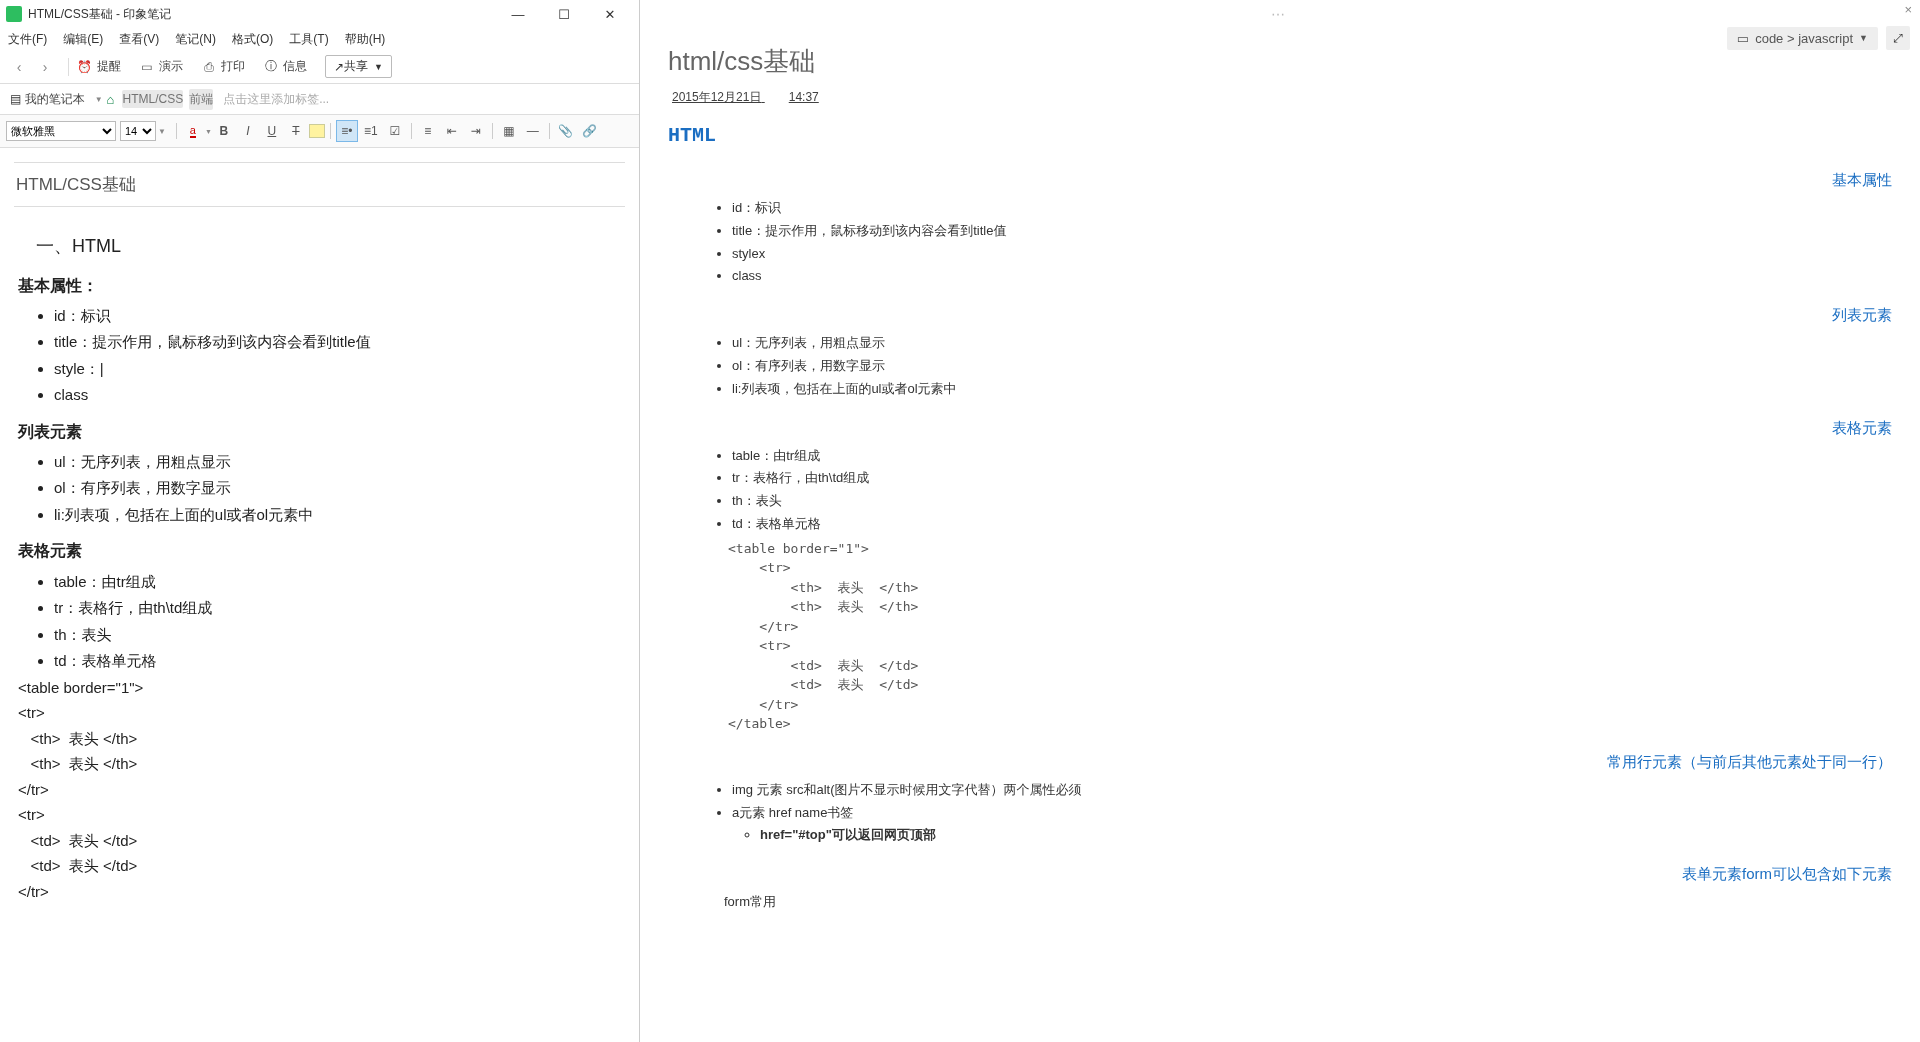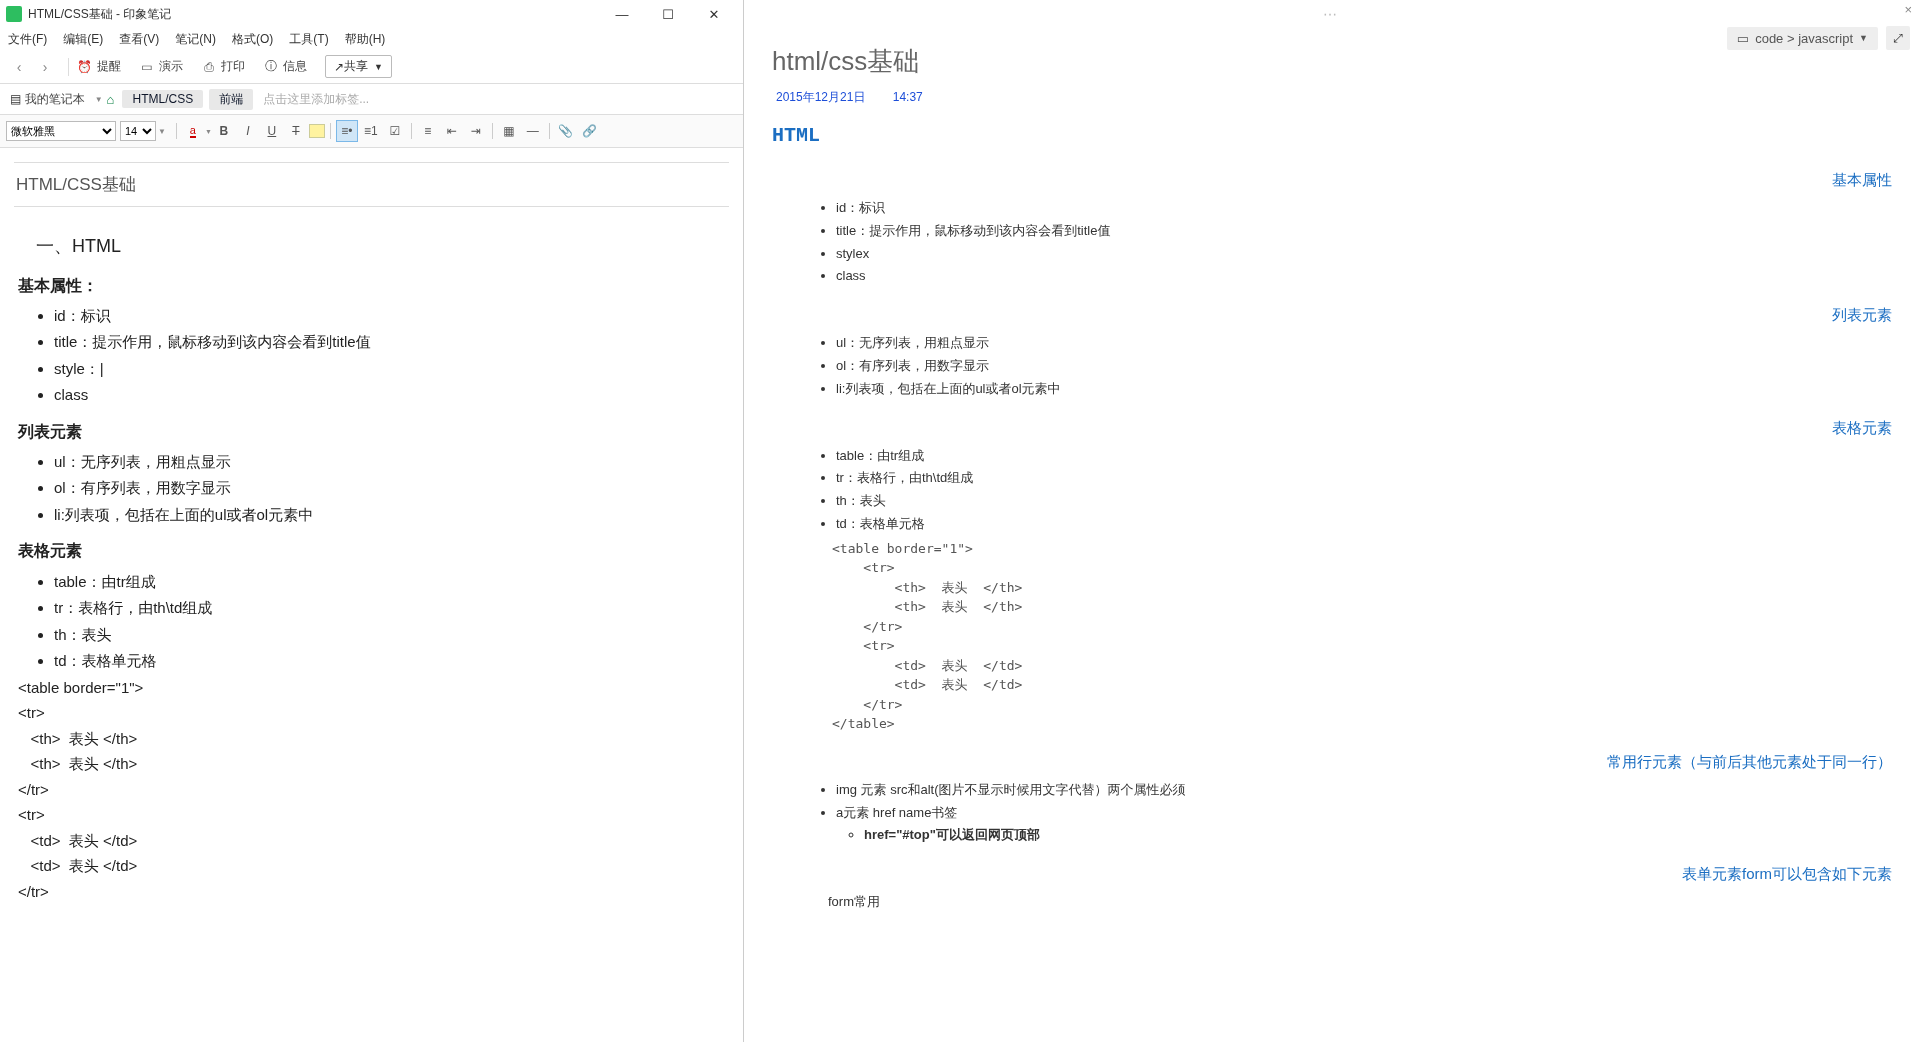--- a/index.html
+++ b/index.html
@@ -1,37 +1,37 @@
 <!DOCTYPE html>
 <html><head>
 <meta charset="utf-8">
 <style>
 * { margin: 0; padding: 0; box-sizing: border-box; font-family: "Microsoft YaHei", sans-serif; }
 body { background: #fff; width: 1920px; height: 1042px; display: flex; font-size: 12px; color: #333; }
 
 
-.left { width: 744px; border-right: 1px solid #ccc; display: flex; flex-direction: column; }
+.left { width: 640px; border-right: 1px solid #ccc; display: flex; flex-direction: column; }
 .titlebar { height: 28px; display: flex; align-items: center; padding: 0 6px; background: #fff; }
 .titlebar .ico { width: 16px; height: 16px; background: #2dbe60; border-radius: 2px; margin-right: 6px; }
 .titlebar .title { flex: 1; font-size: 12px; color: #333; }
 .winbtn { width: 46px; height: 28px; display: flex; align-items: center; justify-content: center; font-size: 13px; }
 .menubar { height: 22px; display: flex; align-items: center; padding: 0 8px; }
 .menubar span { margin-right: 16px; font-size: 12px; }
 .toolbar1 { height: 34px; display: flex; align-items: center; padding: 0 8px; border-bottom: 1px solid #ddd; }
 .tbtn { display: flex; align-items: center; margin-right: 18px; font-size: 12px; color: #444; }
 .tbtn svg, .tbtn .sym { width: 16px; height: 16px; margin-right: 4px; display: flex; align-items: center; justify-content: center; }
 .navarr { width: 22px; height: 22px; display: flex; align-items: center; justify-content: center; color: #888; font-size: 14px; margin-right: 4px; }
 .sep { width: 1px; height: 18px; background: #ddd; margin: 0 8px; }
 .sharebtn { border: 1px solid #bbb; padding: 2px 8px; display: flex; align-items: center; border-radius: 2px; }
 .sharebtn .arr { margin-left: 6px; font-size: 9px; }
 
 .tagbar { height: 30px; display: flex; align-items: center; padding: 0 10px; font-size: 12px; }
 .tagbar .book { margin-right: 6px; color: #444; }
 .tagbar .hic { color: #0b8043; margin-right: 8px; font-size: 13px; }
-.tag { background: #e8e8e8; padding: 2px 10px; margin-right: 6px; border-radius: 2px; color: #0f172a; }
+.tag { background: #e8e8e8; padding: 2px 0; margin-right: 6px; border-radius: 2px; color: #737373; }
 .tagph { color: #aaa; margin-left: 4px; }
 
 .fmtbar { height: 28px; display: flex; align-items: center; padding: 16px 6px; background: #fafafa; border-top: 1px solid #ddd; border-bottom: 1px solid #ddd; }
 .fsel { height: 20px; font-size: 11px; border: 1px solid #bbb; background: #fff; margin-right: 4px; }
 .fsel.font { width: 110px; }
 .fsel.size { width: 36px; }
 .fbtn { width: 22px; height: 22px; display: flex; align-items: center; justify-content: center; font-size: 12px; color: #555; margin: 0 1px; }
 .fbtn.active { background: #d0e6f7; border: 1px solid #7bb8e8; }
 .fbtn.bold { font-weight: bold; }
 .fbtn.ital { font-style: italic; }
@@ -53,21 +53,21 @@
 
 .right { flex: 1; position: relative; padding: 10px 28px 0 28px; overflow: auto; }
 .right-top { position: absolute; top: 6px; left: 0; right: 0; display: flex; justify-content: center; color: #bbb; font-size: 14px; letter-spacing: 4px; }
 .right-ctrl { position: absolute; top: 4px; right: 10px; display: flex; align-items: center; }
 .close-x { position: absolute; top: 3px; right: 8px; color: #888; font-size: 13px; }
 .bcrumb { background: #eee; padding: 4px 10px; margin-right: 8px; display: flex; align-items: center; font-size: 13px; color: #555; border-radius: 2px; }
 .bcrumb .arr { margin-left: 6px; font-size: 9px; }
 .expand { width: 24px; height: 24px; display: flex; align-items: center; justify-content: center; background: #eee; border-radius: 2px; }
 
 .r-title { font-size: 26px; color: #666; margin-top: 34px; }
-.r-meta { margin: 10px 0 0 4px; color: #1d4ed8; font-size: 12px; }
+.r-meta { margin: 10px 0 0 4px; color: #404040; font-size: 12px; text-decoration: underline; }
 .r-meta .time { margin-left: 24px; }
 
 .r-content { margin-top: 12px; font-size: 14px; line-height: 1.6; }
 .r-content h2 { color: #1b6ec2; font-size: 20px; font-weight: bold; margin: 14px 0 8px; font-family: Liberation Mono, monospace; }
 .r-content h3 { color: #1b6ec2; font-size: 15px; font-weight: normal; margin: 16px 0 6px 26px; text-align: right; }
 .r-content ul { padding-left: 64px; list-style: disc; color: #333; }
 .r-content ul li { margin: 2px 0; font-size: 13px; }
 .r-content ul ul { list-style: circle; padding-left: 28px; }
 .r-content pre { font-family: Consolas, monospace; font-size: 13px; color: #555; margin: 4px 0 4px 60px; white-space: pre; line-height: 1.5; }
 .r-content .ind { margin-left: 56px; font-size: 13px; color: #333; }

